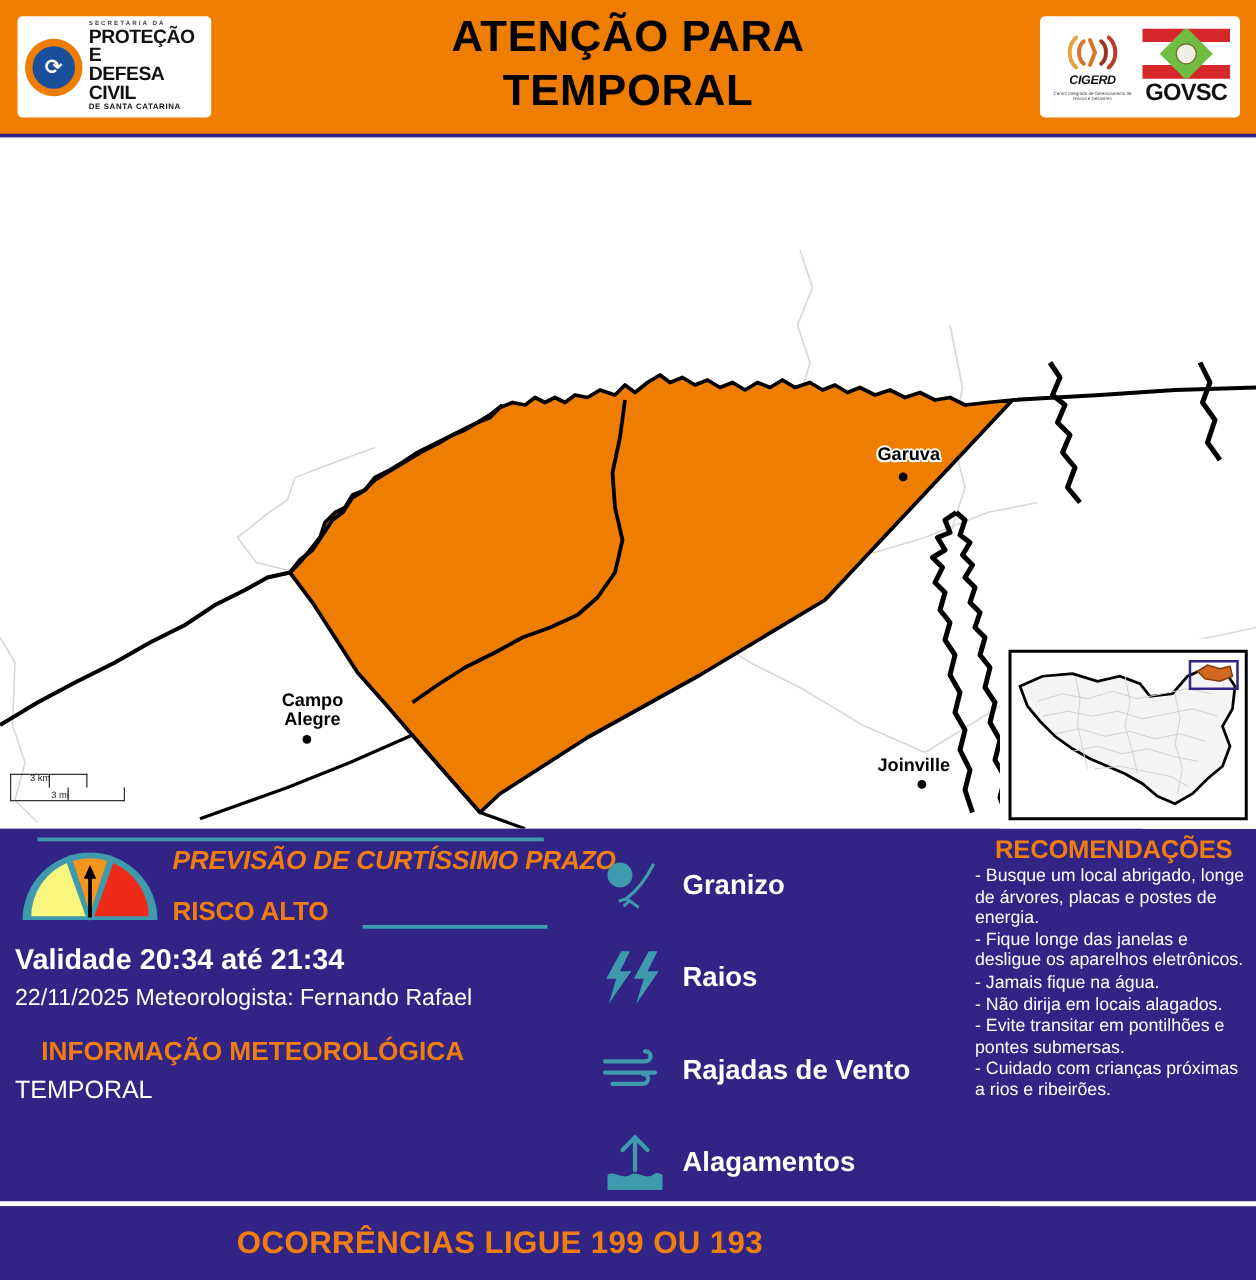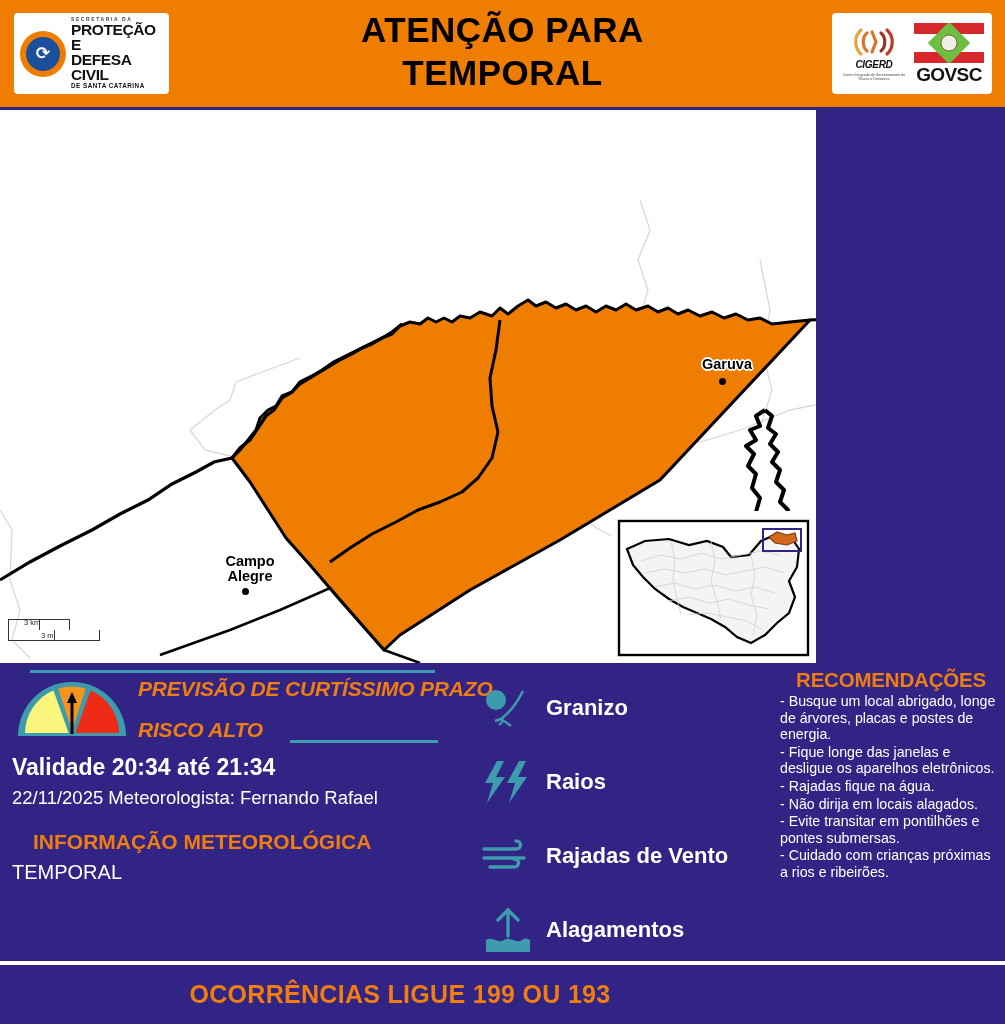--- a/index.html
+++ b/index.html
@@ -60,21 +60,21 @@
   .sc-seal{
     position:absolute;left:50%;top:50%;width:15px;height:15px;
     transform:translate(-50%,-50%);border-radius:50%;
     background:#efefe6;border:1px solid #7a6a2a;
   }
   .govsc-name{font-size:19px;font-weight:bold;color:#111;letter-spacing:-.6px;line-height:20px;margin-top:2px;}
   .govsc-name b{color:#111;}
 
   
   .map-wrap{
-    position:absolute;left:0;top:110px;width:816px;height:553px;
+    position:absolute;left:0;top:110px;width:1005px;height:553px;
     background:#ffffff;overflow:hidden;
   }
   .map-svg{position:absolute;left:0;top:0;width:1005px;height:553px;}
 
   .city-label{
     position:absolute;color:#000;font-weight:bold;font-size:14.5px;
     line-height:15px;text-align:center;white-space:nowrap;
     text-shadow:
       1.6px 0 0 #fff,-1.6px 0 0 #fff,0 1.6px 0 #fff,0 -1.6px 0 #fff,
       1.2px 1.2px 0 #fff,-1.2px 1.2px 0 #fff,1.2px -1.2px 0 #fff,-1.2px -1.2px 0 #fff;
@@ -109,21 +109,21 @@
   .rule-mid{position:absolute;left:290px;top:77px;width:148px;height:3px;background:#3D9BAD;}
 
   .gauge{position:absolute;left:14px;top:15px;width:116px;height:62px;}
 
   .risk-title{
     position:absolute;left:138px;top:14px;color:#F07D10;font-weight:bold;
     font-style:italic;font-size:21px;letter-spacing:-.2px;white-space:nowrap;
   }
   .risk-level{
     position:absolute;left:138px;top:55px;color:#F07D10;font-weight:bold;
-    font-style:italic;font-size:21px;letter-spacing:-.2px;white-space:nowrap;
+    font-size:21px;letter-spacing:-.2px;white-space:nowrap;
   }
   .validade{
     position:absolute;left:12px;top:91px;color:#fff;font-weight:bold;font-size:23px;
     white-space:nowrap;
   }
   .meteo-line{
     position:absolute;left:12px;top:124px;color:#fff;font-size:18.5px;white-space:nowrap;
   }
   .info-head{
     position:absolute;left:12px;top:167px;color:#F07D10;font-weight:bold;font-size:21px;
@@ -388,21 +388,21 @@
           </svg>
         </div>
         <div class="hz-label">Alagamentos</div>
       </div>
     </div>
 
     <div class="rec">
       <div class="rec-title">RECOMENDAÇÕES</div>
       <div class="rec-item">- Busque um local abrigado, longe de árvores, placas e postes de energia.</div>
       <div class="rec-item">- Fique longe das janelas e desligue os aparelhos eletrônicos.</div>
-      <div class="rec-item">- Rajadas fique na água.</div>
+      <div class="rec-item">- Jamais fique na água.</div>
       <div class="rec-item">- Não dirija em locais alagados.</div>
       <div class="rec-item">- Evite transitar em pontilhões e pontes submersas.</div>
       <div class="rec-item">- Cuidado com crianças próximas a rios e ribeirões.</div>
     </div>
   </div>
 
   <div class="footer-sep"></div>
   <div class="footer">
     <div class="footer-text">OCORRÊNCIAS LIGUE 199 OU 193</div>
   </div>

